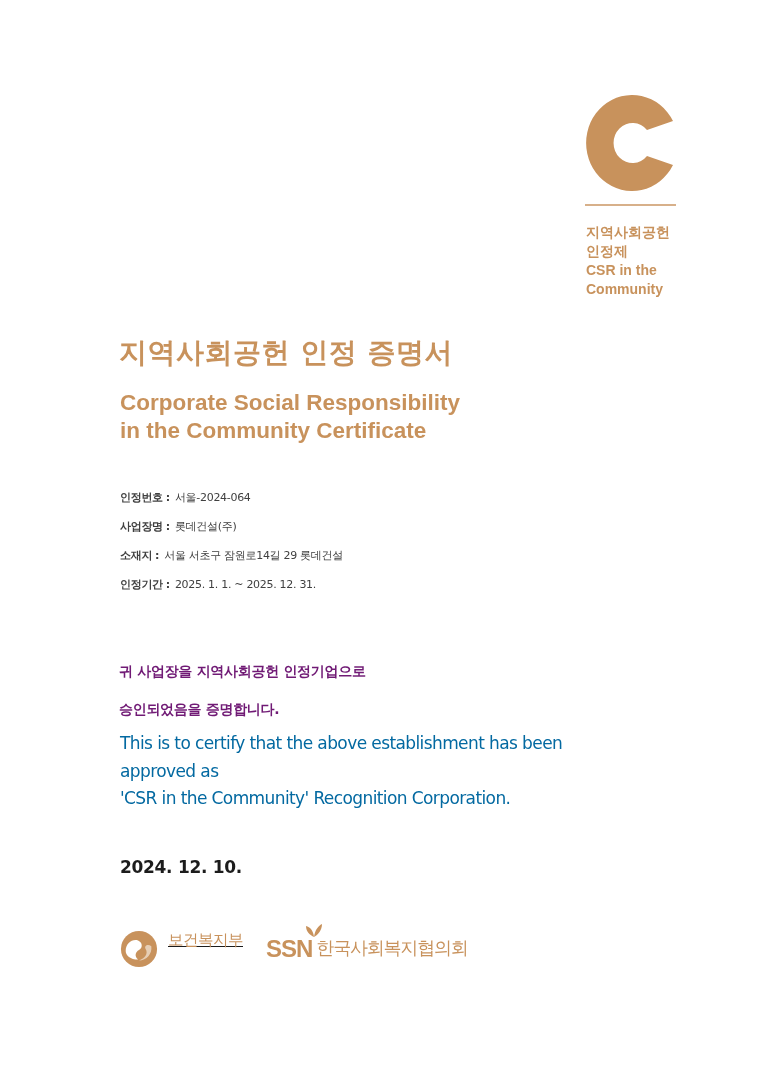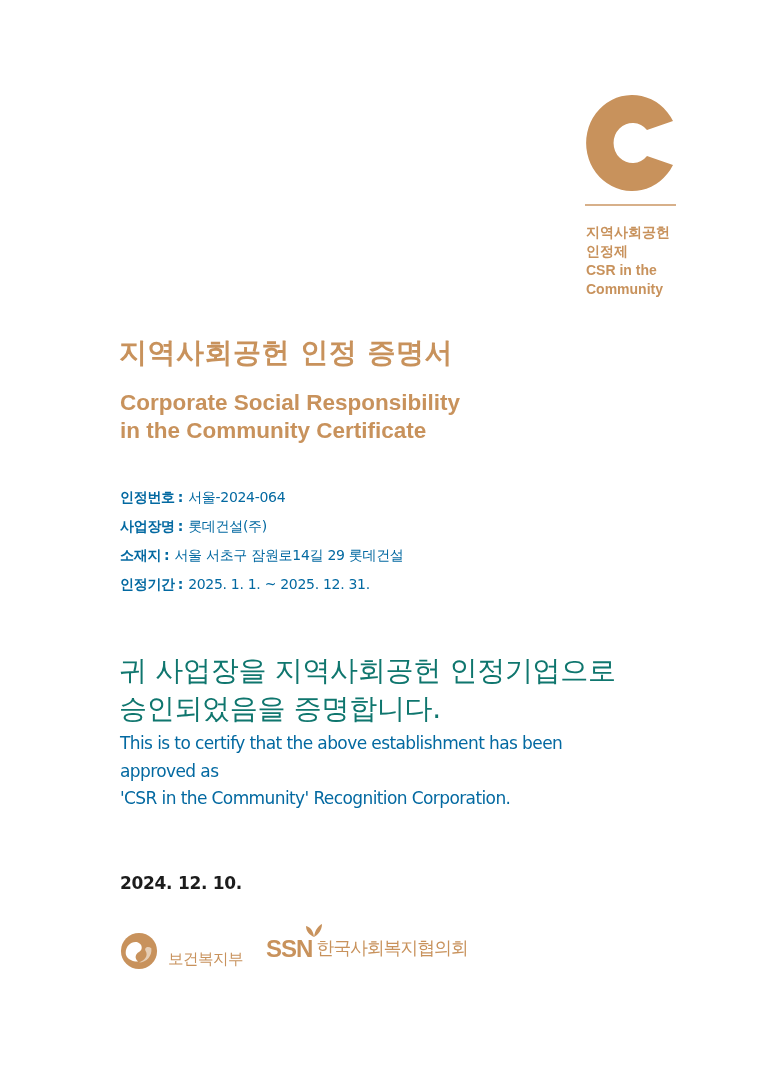--- a/index.html
+++ b/index.html
@@ -65,38 +65,38 @@
       color: #c8925c;
       white-space: nowrap;
     }
     .title-en div { white-space: nowrap; }
 
     
     .details {
       left: 120px;
       top: 483px;
       font-family: "DejaVu Sans", sans-serif;
-      font-size: 14px;
+      font-size: 11px;
       line-height: 29px;
-      color: #0369a1;
+      color: #404040;
       letter-spacing: -0.3px;
     }
     .detail-row { white-space: nowrap; }
     .detail-label { font-weight: bold; }
     .detail-sep { font-weight: bold; margin: 0 5px 0 3px; }
 
     
     .statement-ko {
       left: 119px;
       top: 652px;
       font-family: "DejaVu Sans", sans-serif;
-      font-weight: normal;
-      font-size: 28px;
+      font-weight: bold;
+      font-size: 14px;
       line-height: 38px;
-      color: #0f766e;
+      color: #701a75;
       letter-spacing: -0.3px;
     }
     .statement-ko div { white-space: nowrap; }
     .statement-en {
       left: 120px;
       top: 730px;
       font-family: "DejaVu Sans", sans-serif;
       font-size: 17px;
       line-height: 27.5px;
       color: #0369a1;
@@ -108,29 +108,30 @@
     .issue {
       left: 120px;
       top: 852px;
       font-family: "DejaVu Sans", sans-serif;
       font-weight: bold;
       font-size: 17px;
       line-height: 30px;
       color: #1c1c1c;
       letter-spacing: -0.3px;
     }
-    .issue div { white-space: nowrap; margin-top: 16px; }
+    .issue div { white-space: nowrap; }
 
     
     .logo-mohw {
       left: 120px;
       top: 930px;
       height: 40px;
       display: flex;
-      align-items: flex-end;
+      align-items: flex-start;
+      text-decoration: underline;
     }
     .logo-mohw svg { width: 38px; height: 38px; display: block; }
     .logo-mohw-text {
       margin-left: 10px;
       font-family: "DejaVu Sans", sans-serif;
       font-size: 15.5px;
       color: #c8925c;
       white-space: nowrap;
       letter-spacing: -0.5px;
     }

